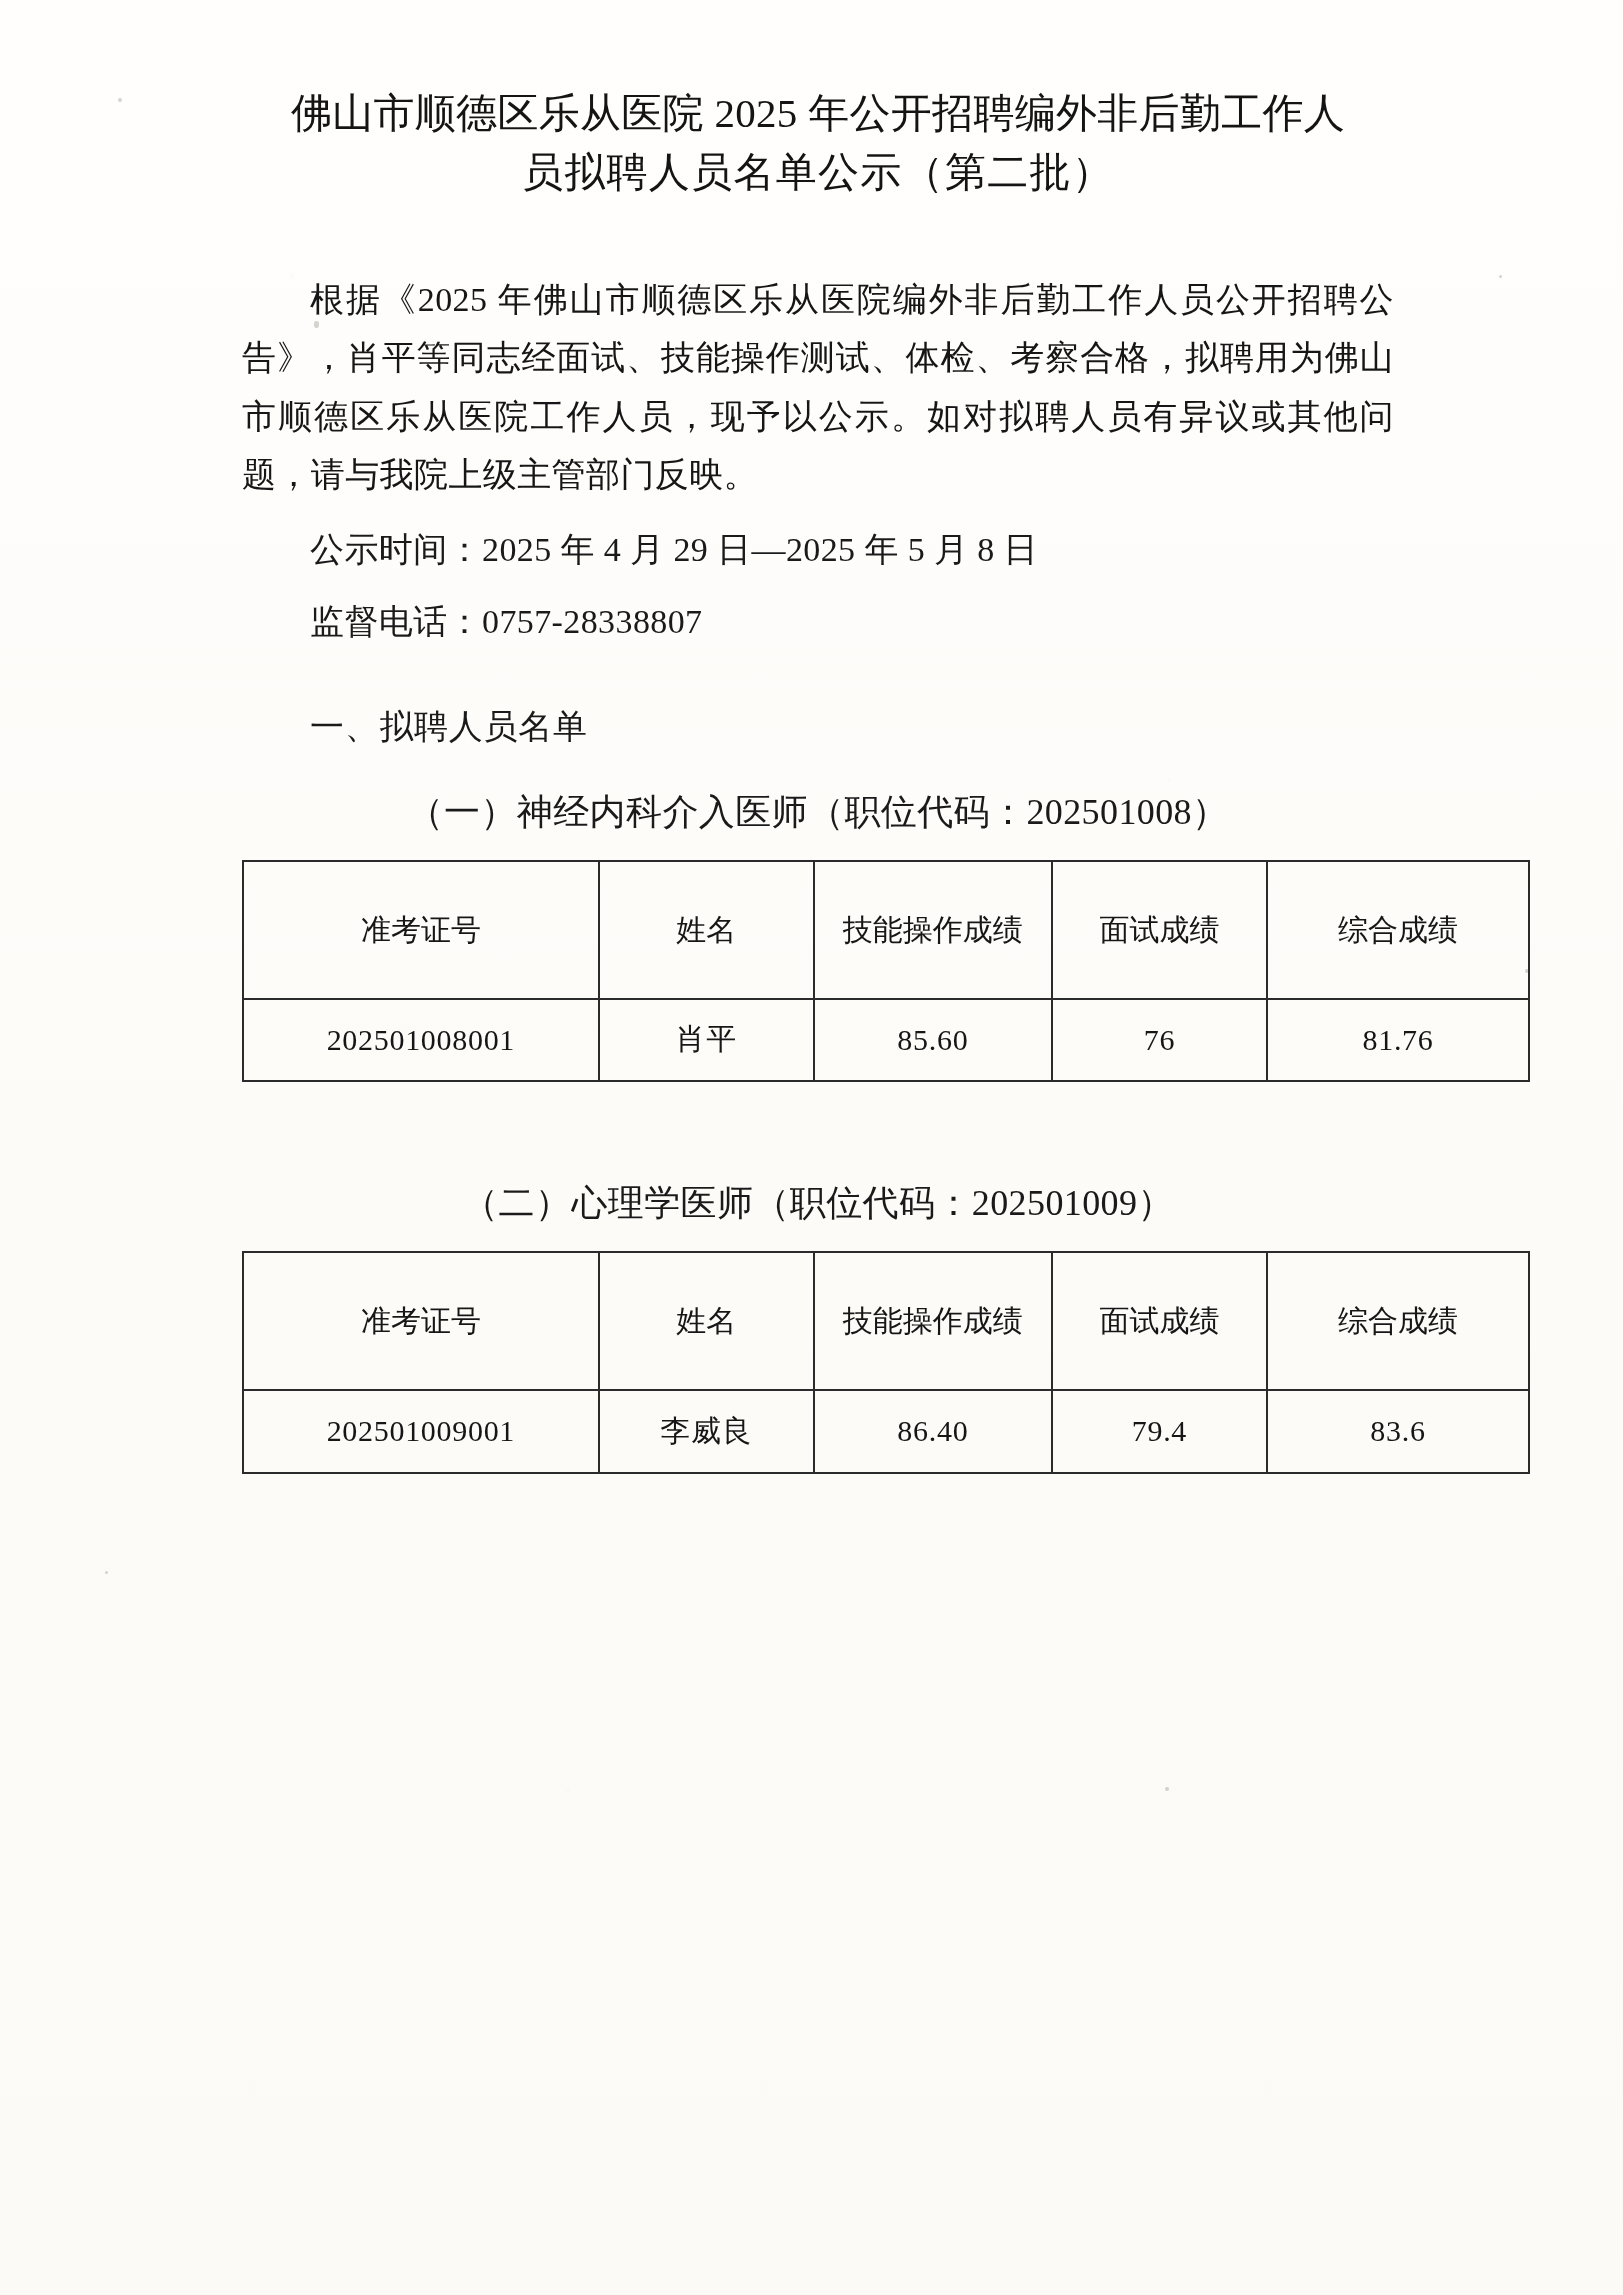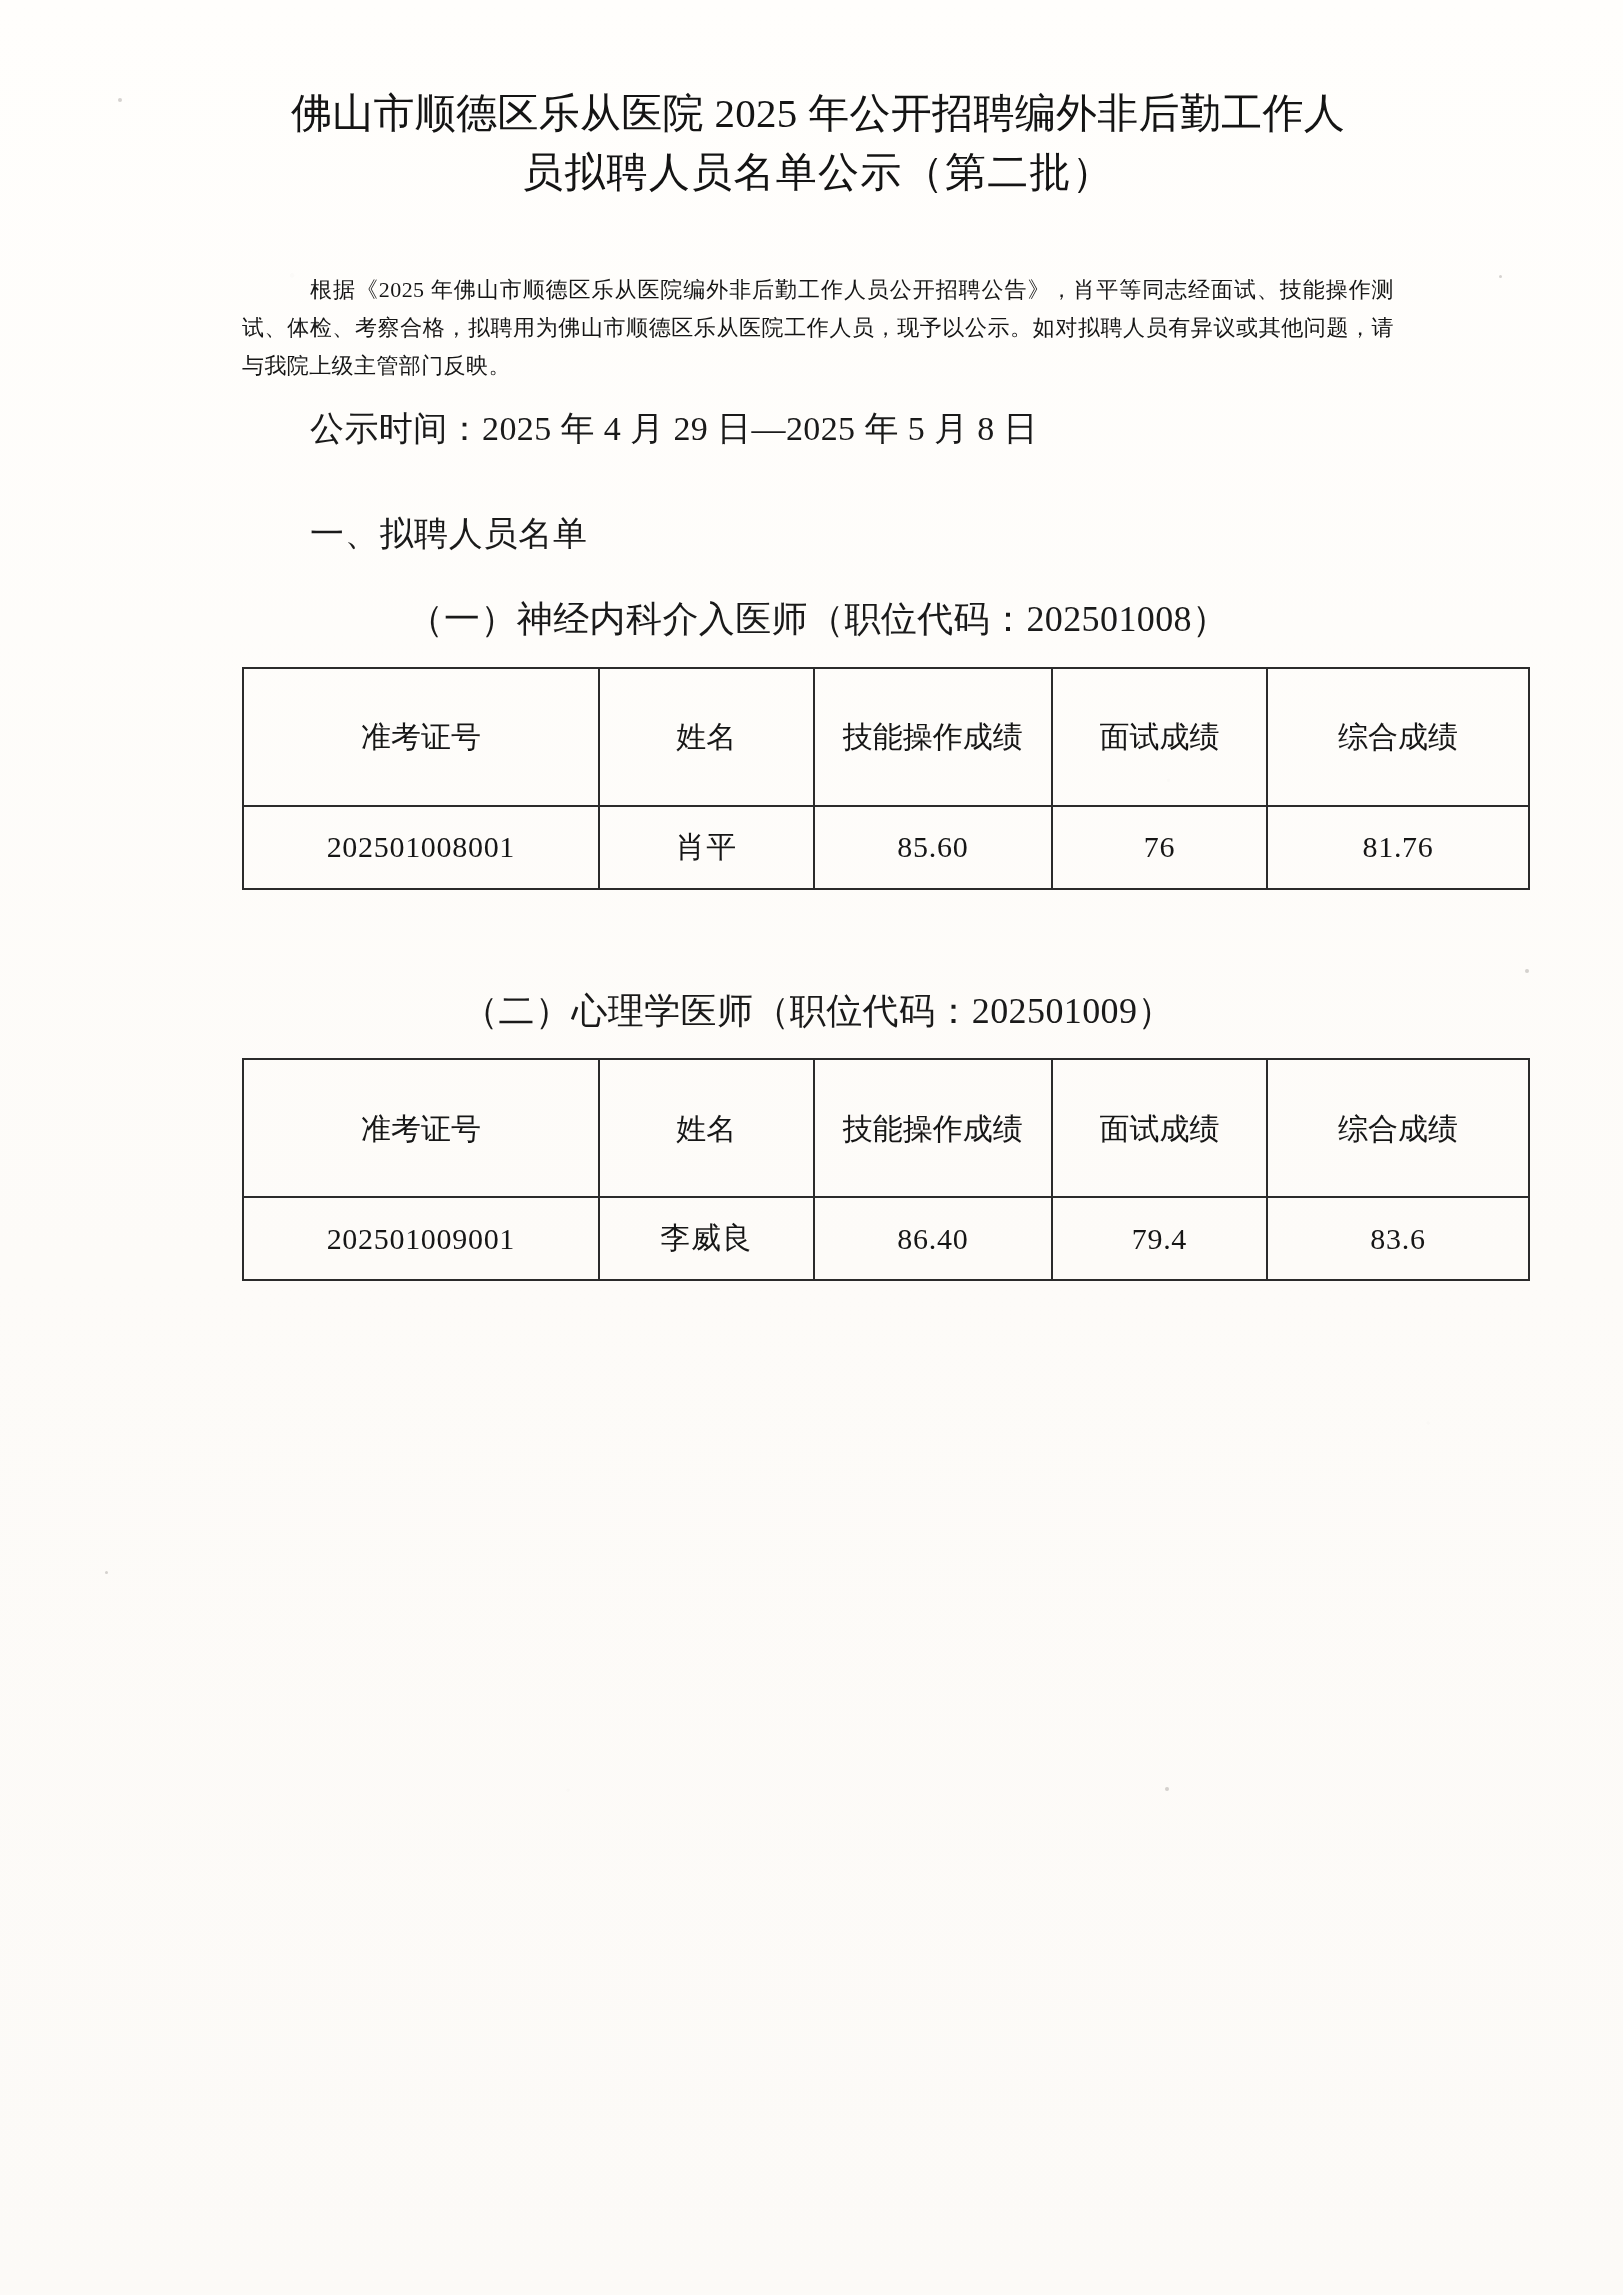--- a/index.html
+++ b/index.html
@@ -50,21 +50,21 @@
   }
   .doc-title .line {
     display: block;
     white-space: nowrap;
   }
   .doc-title .line.l1 { letter-spacing: 0.3px; }
   .doc-title .line.l2 { letter-spacing: 1.3px; }
 
   .body-para {
     margin-top: 68px;
-    font-size: 22px;
+    font-size: 34px;
     line-height: 1.72;
     text-align: justify;
     text-justify: inter-ideograph;
     text-indent: 68px;
     color: #161616;
     letter-spacing: 0.4px;
   }
   .info-line {
     margin-top: 18px;
     font-size: 34px;
@@ -145,20 +145,21 @@
 
     <div class="doc-title">
       <span class="line l1">佛山市顺德区乐从医院 2025 年公开招聘编外非后勤工作人</span>
       <span class="line l2">员拟聘人员名单公示（第二批）</span>
     </div>
 
     <div class="body-para">根据《2025 年佛山市顺德区乐从医院编外非后勤工作人员公开招聘公告》，肖平等同志经面试、技能操作测试、体检、考察合格，拟聘用为佛山市顺德区乐从医院工作人员，现予以公示。如对拟聘人员有异议或其他问题，请与我院上级主管部门反映。</div>
 
     <div class="info-line">公示时间：2025 年 4 月 29 日—2025 年 5 月 8 日</div>
 
+    <div class="info-line">监督电话：0757-28338807</div>
 
     <div class="section-heading">一、拟聘人员名单</div>
 
     <div class="sub-heading">（一）神经内科介入医师（职位代码：202501008）</div>
 
     <table class="result-table">
       <thead>
         <tr>
           <th class="col-id">准考证号</th>
           <th class="col-name">姓名</th>

